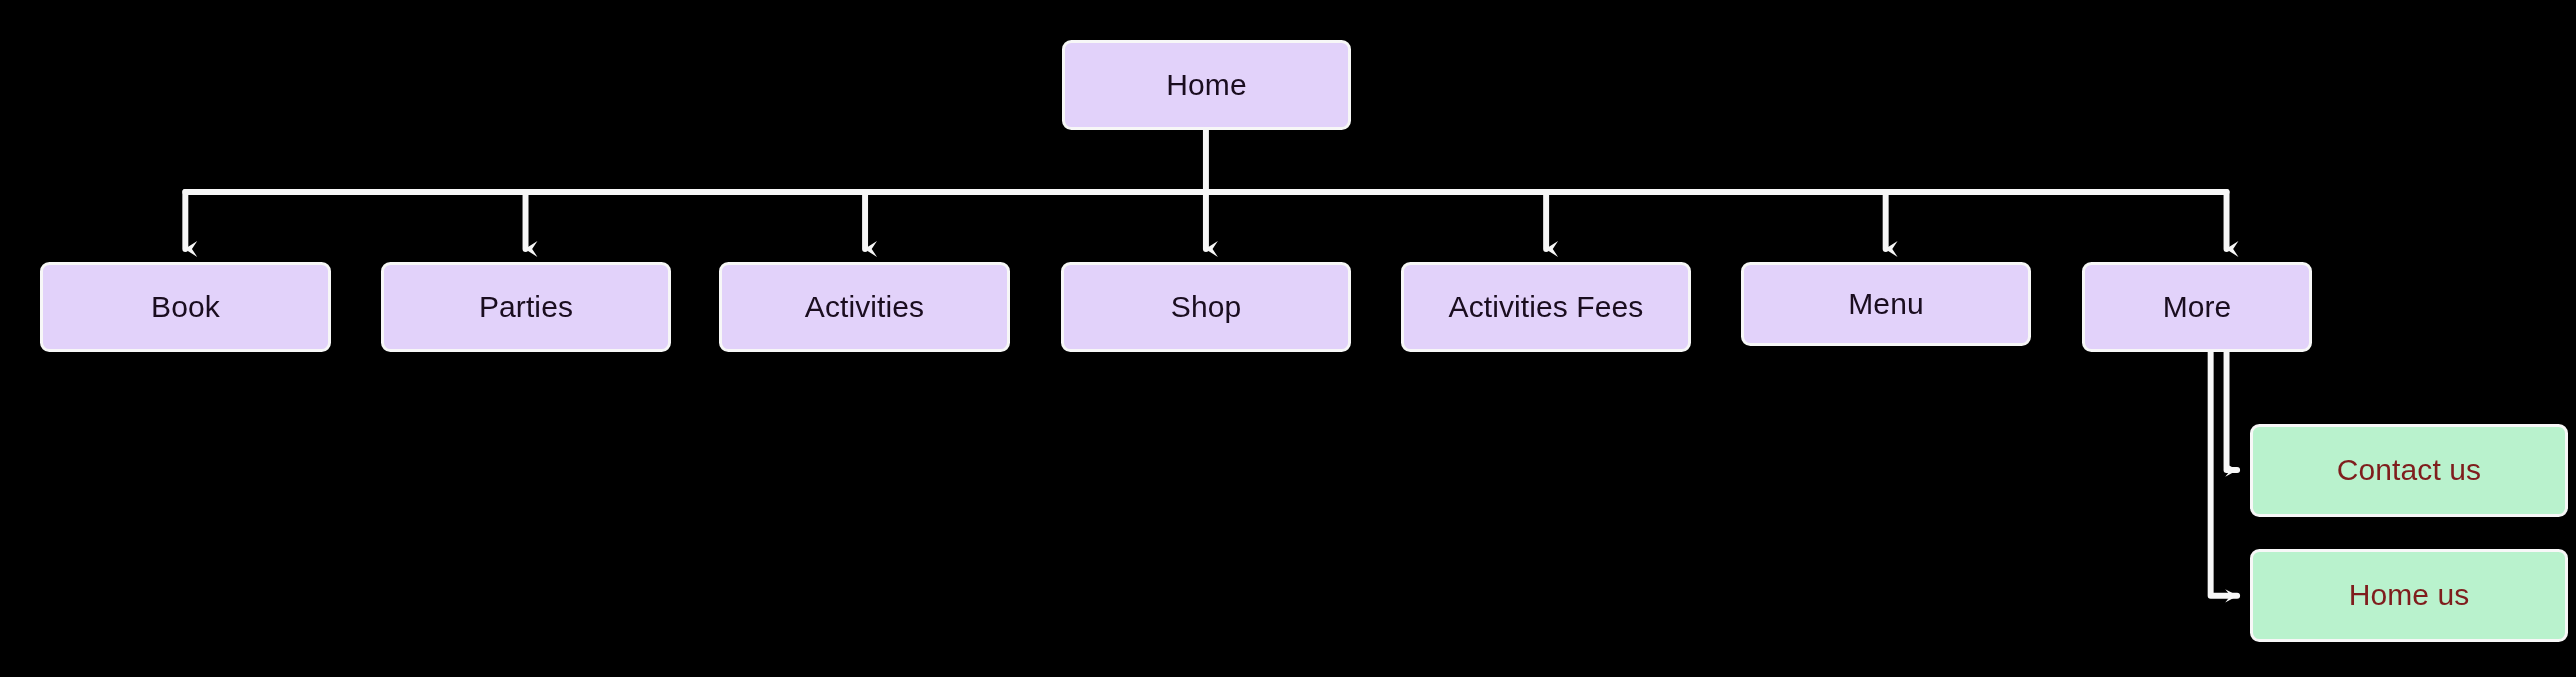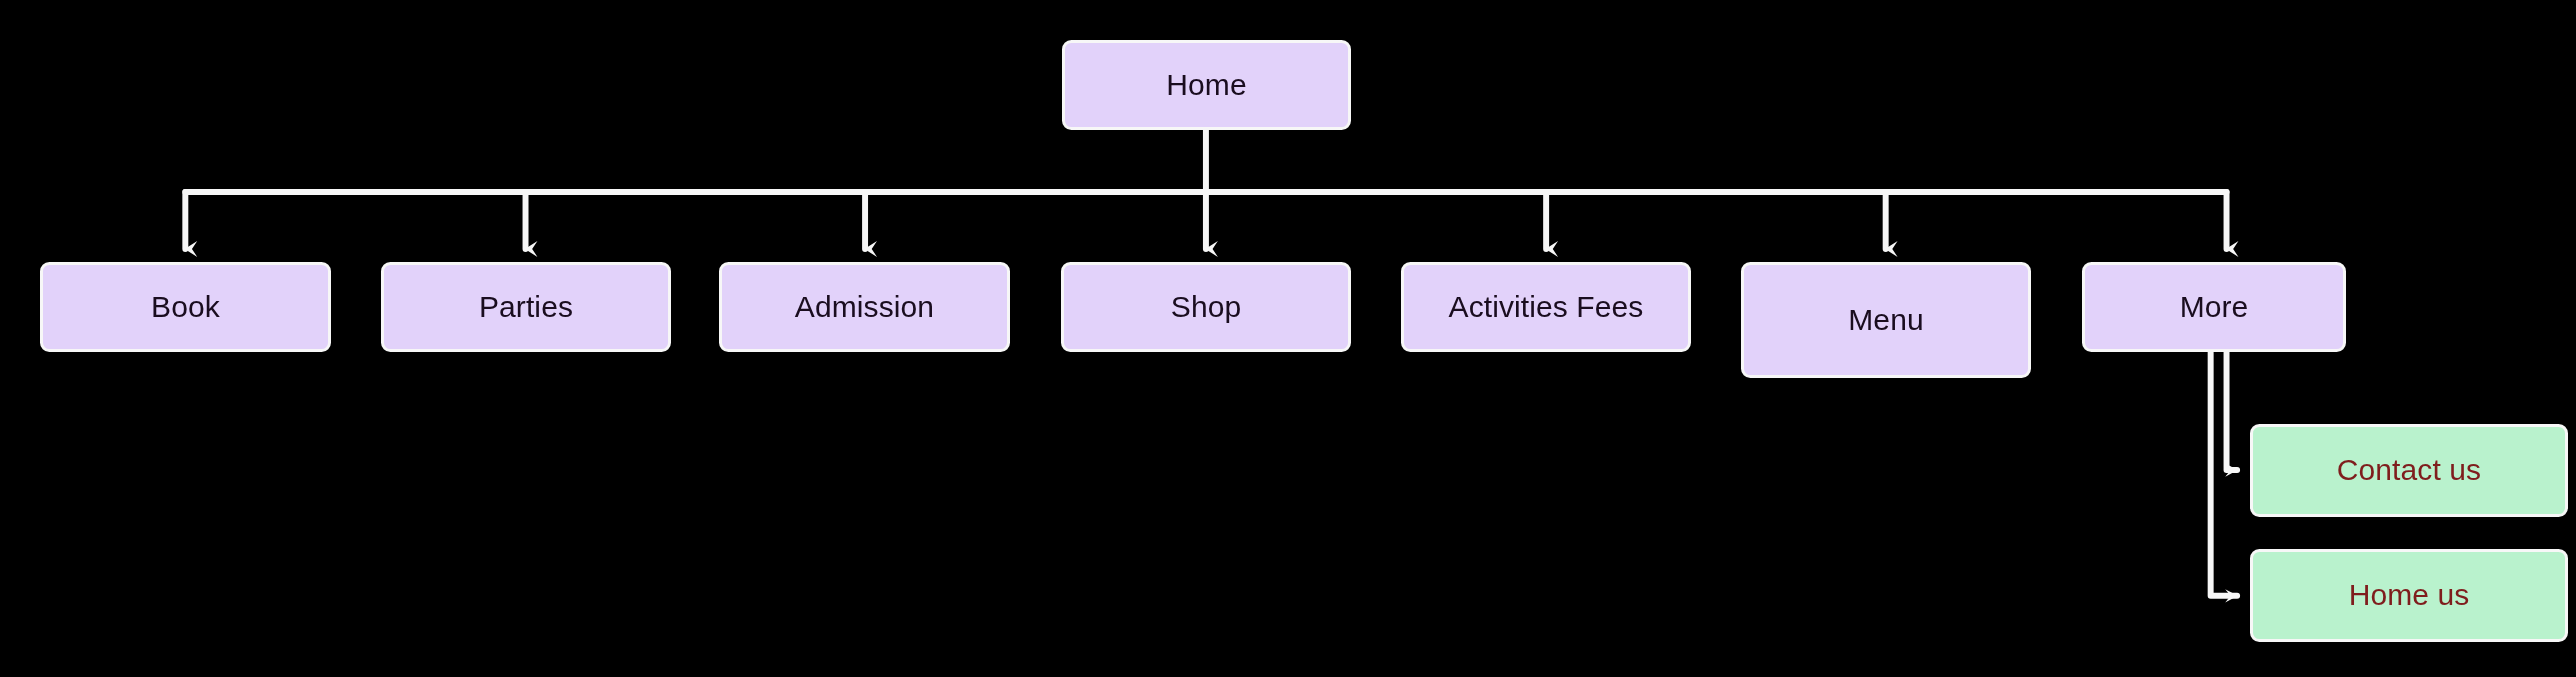--- a/index.html
+++ b/index.html
@@ -105,36 +105,36 @@
 
   <div class="node purple" style="left:40px; top:262px; width:291px; height:90px;">
     <span class="label">Book</span>
   </div>
 
   <div class="node purple" style="left:381px; top:262px; width:290px; height:90px;">
     <span class="label">Parties</span>
   </div>
 
   <div class="node purple" style="left:719px; top:262px; width:291px; height:90px;">
-    <span class="label">Admission</span>
+    <span class="label">Activities</span>
   </div>
 
   <div class="node purple" style="left:1061px; top:262px; width:290px; height:90px;">
     <span class="label">Shop</span>
   </div>
 
   <div class="node purple" style="left:1401px; top:262px; width:290px; height:90px;">
     <span class="label">Activities Fees</span>
   </div>
 
-  <div class="node purple" style="left:1741px; top:262px; width:290px; height:116px;">
+  <div class="node purple" style="left:1741px; top:262px; width:290px; height:84px;">
     <span class="label">Menu</span>
   </div>
 
-  <div class="node purple" style="left:2082px; top:262px; width:264px; height:90px;">
+  <div class="node purple" style="left:2082px; top:262px; width:230px; height:90px;">
     <span class="label">More</span>
   </div>
 
   <div class="node green" style="left:2250px; top:424px; width:318px; height:93px;">
     <span class="label">Contact us</span>
   </div>
 
   <div class="node green" style="left:2250px; top:549px; width:318px; height:93px;">
     <span class="label">Home us</span>
   </div>

